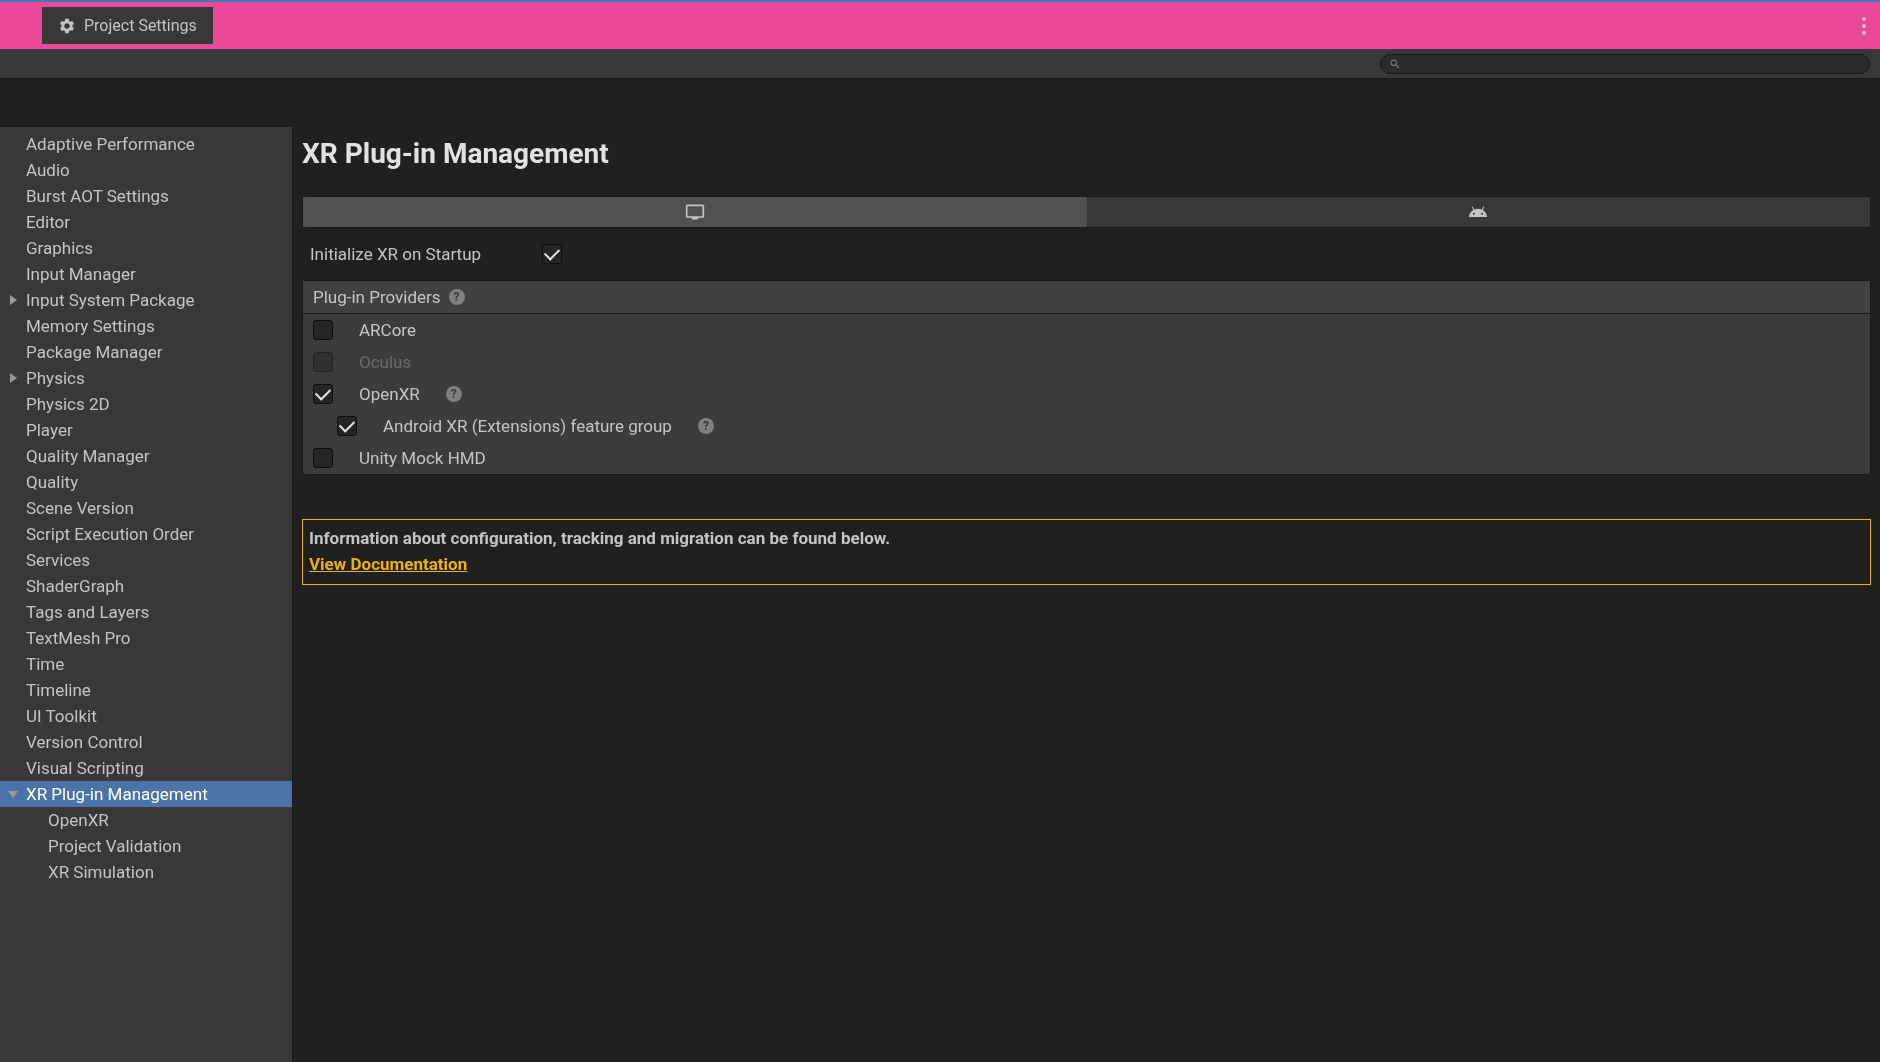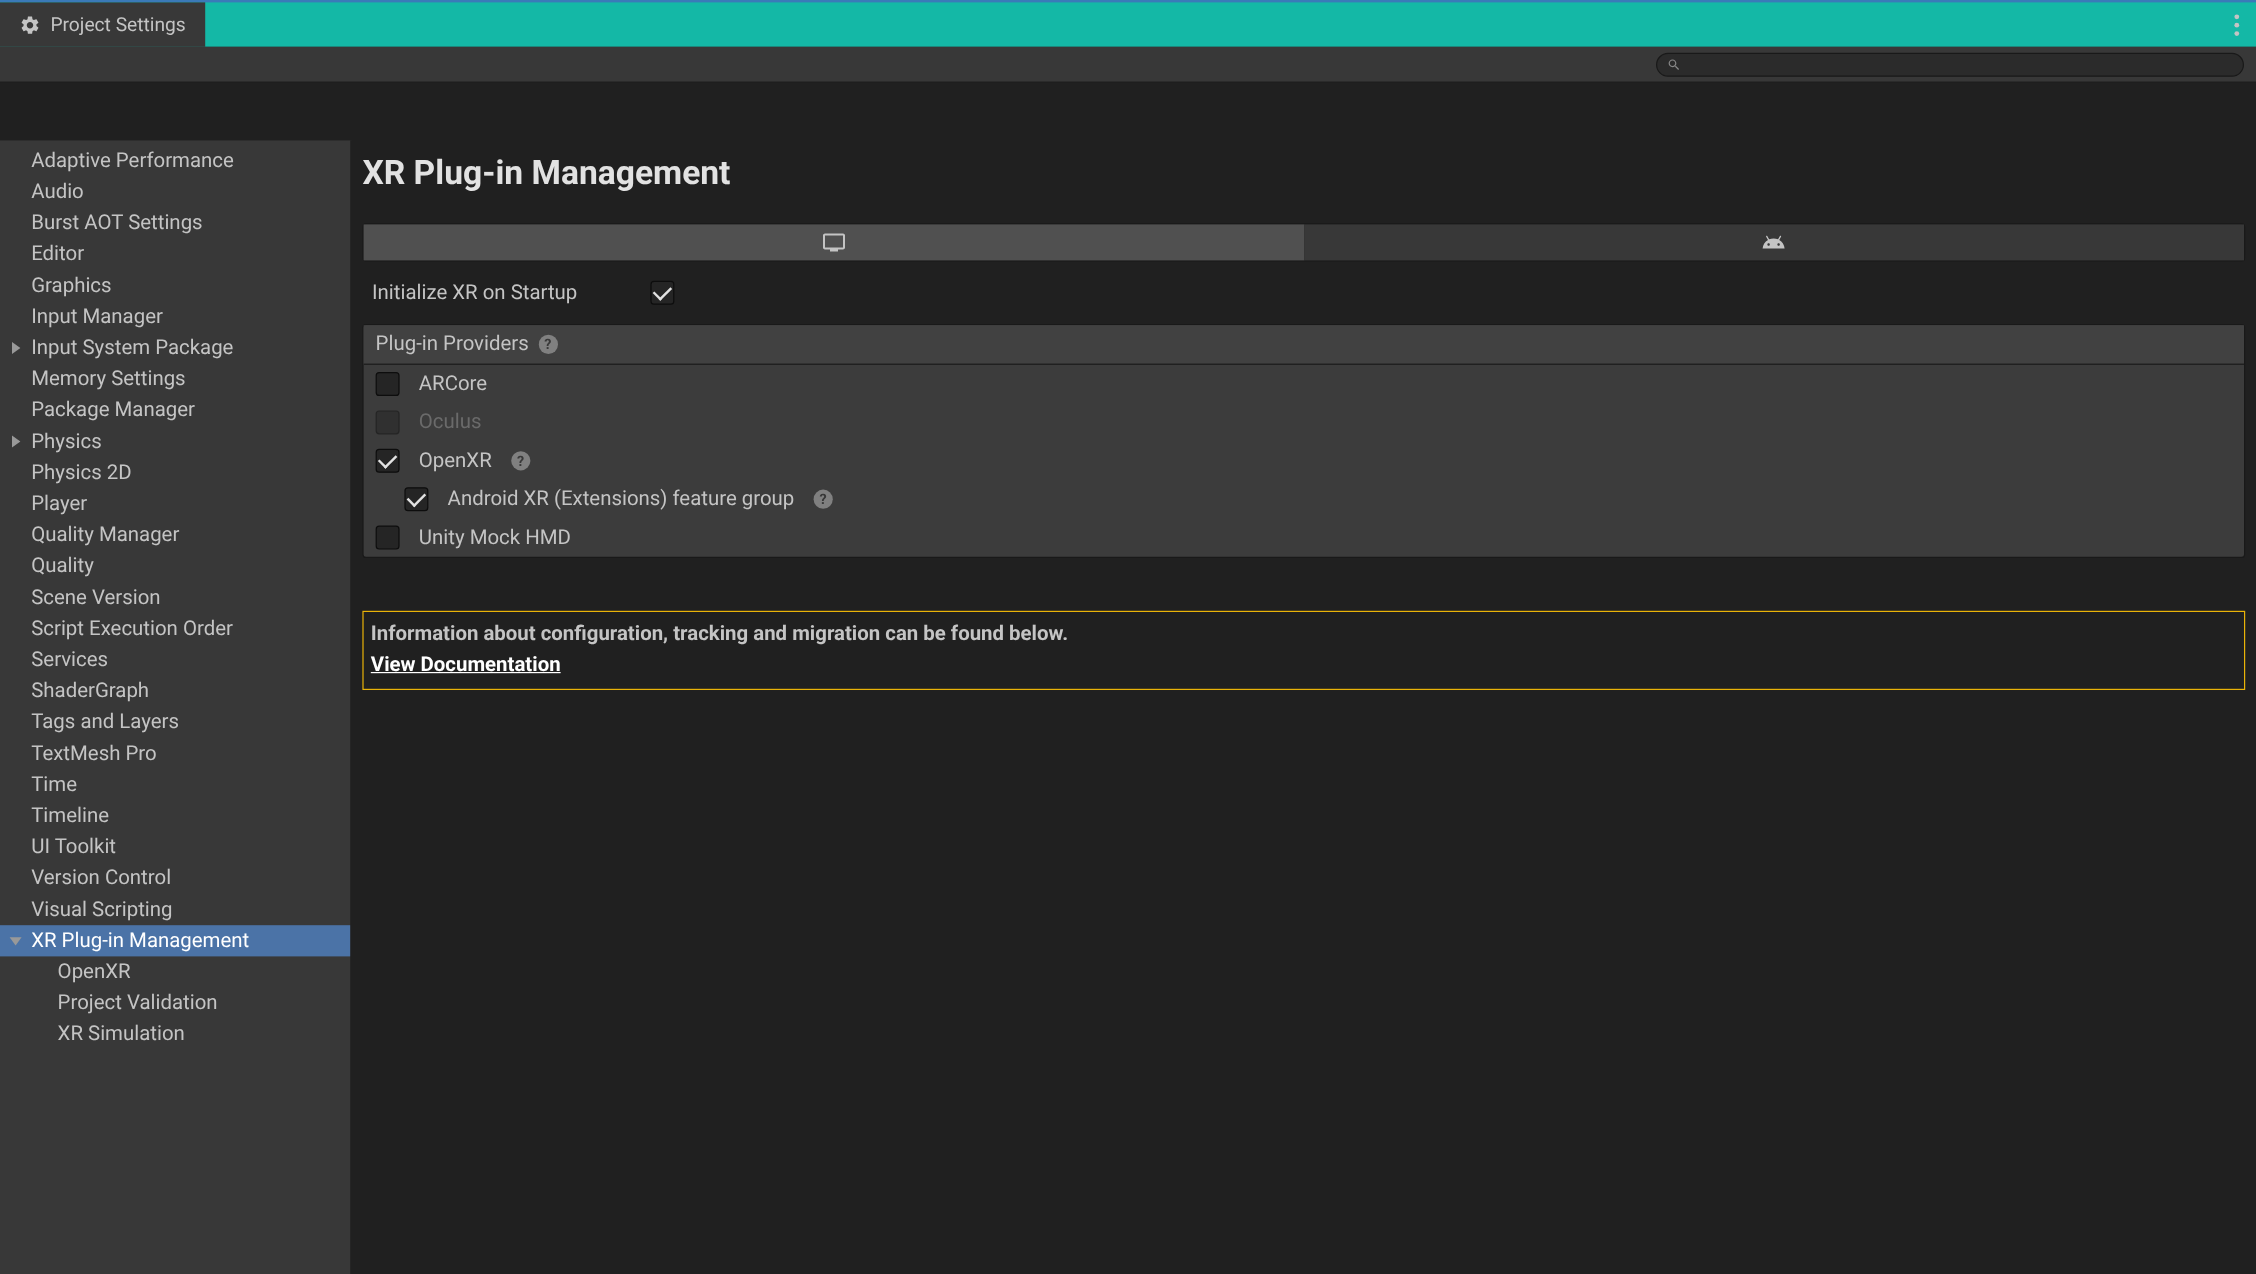--- a/index.html
+++ b/index.html
@@ -9,25 +9,26 @@
   font-family: -apple-system, BlinkMacSystemFont, "Segoe UI", Roboto, sans-serif;
 }
 body {
   background: #202020;
   color: #c4c4c4;
   width: 1880px;
   height: 1062px;
   overflow: hidden;
 }
 .titlebar {
-  height: 39px;
-  background: #14b8a6;
+  height: 49px;
+  background: #ec4899;
   display: flex;
   align-items: center;
   border-top: 2px solid #3a7ab8;
+  padding-left: 42px;
 }
 .tab {
   background: #383838;
   height: 37px;
   padding: 0 16px;
   display: flex;
   align-items: center;
   gap: 8px;
   color: #c4c4c4;
   font-size: 16px;
@@ -214,42 +215,42 @@
   display: inline-flex;
   align-items: center;
   justify-content: center;
   font-size: 12px;
   font-weight: bold;
 }
 .provider-row {
   display: flex;
   align-items: center;
   padding: 6px 10px;
-  gap: 16px;
+  gap: 26px;
   font-size: 17px;
 }
 .provider-row.indented {
   padding-left: 34px;
 }
 .provider-row.disabled .label {
   color: #6a6a6a;
 }
 .info-panel {
   margin-top: 44px;
   border: 1px solid #eab308;
   padding: 8px 6px 10px 6px;
   font-weight: bold;
 }
 .info-text {
   font-size: 17px;
   color: #c4c4c4;
   padding-bottom: 6px;
 }
 .doc-link {
-  color: #ffffff;
+  color: #eab308;
   text-decoration: underline;
   font-size: 17px;
   cursor: pointer;
   text-align: center;
 }
 </style>
 </head>
 <body>
 
 <div class="titlebar">

